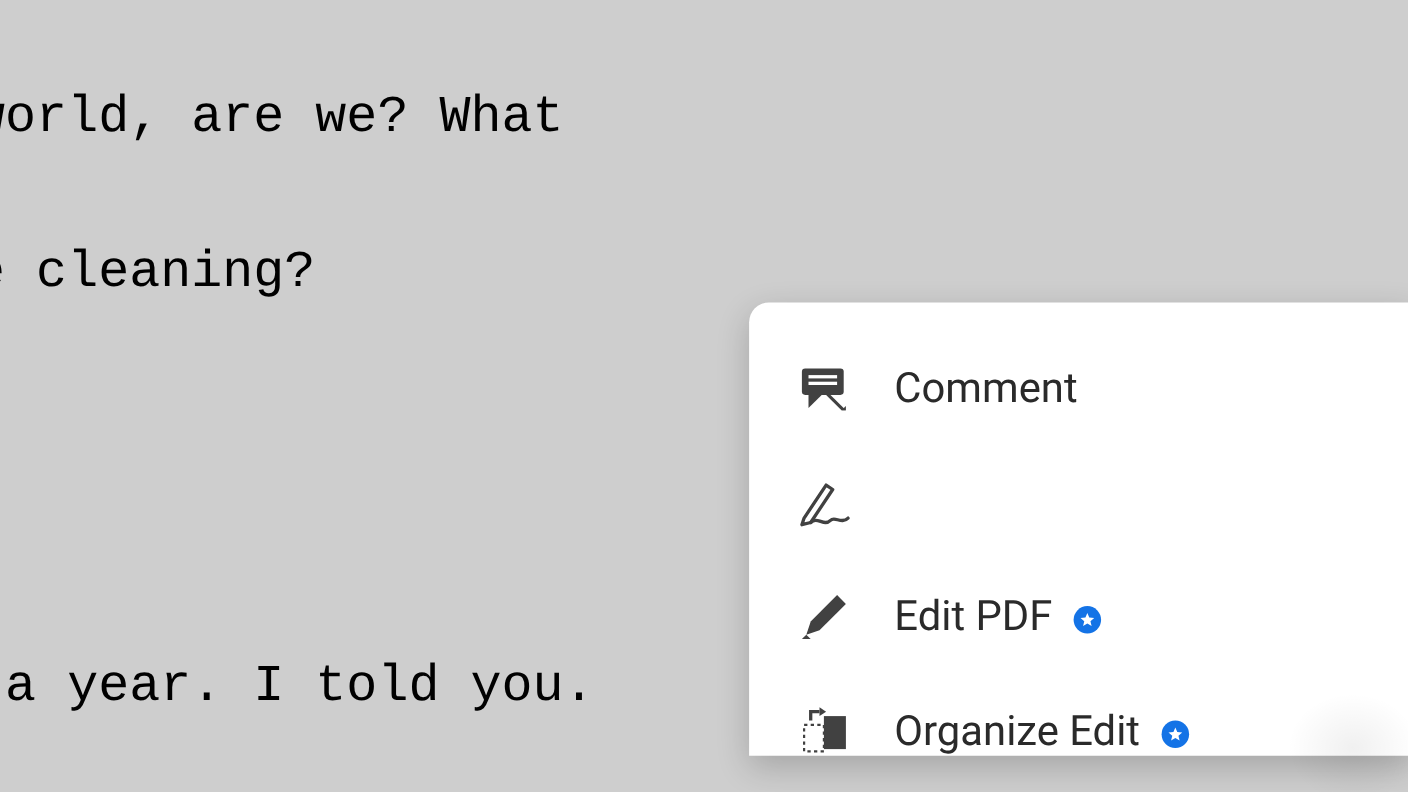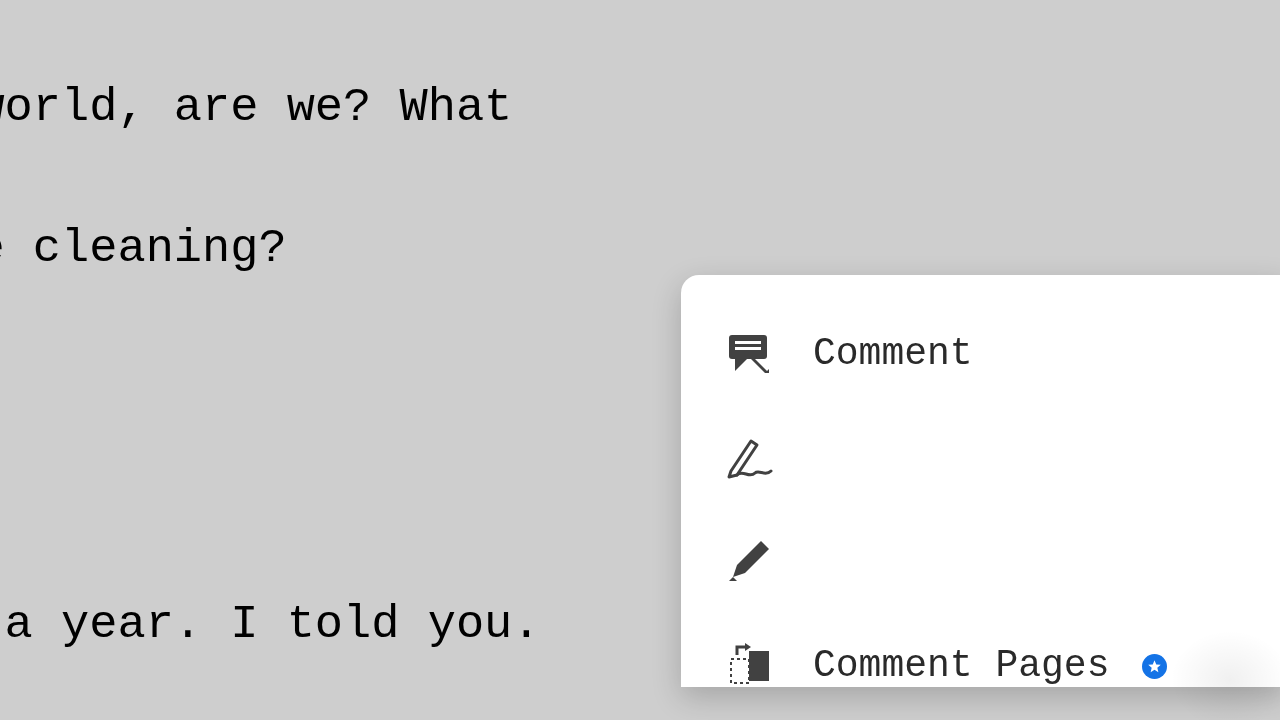--- a/index.html
+++ b/index.html
@@ -50,21 +50,20 @@
       flex: 0 0 48px;
       display: flex;
       align-items: center;
       justify-content: center;
     }
     .tool-label {
       margin-left: 40px;
       font-size: 38px;
       color: #2a2a2a;
       font-weight: 400;
-      font-family: Liberation Mono, monospace;
     }
     .premium-badge {
       display: inline-flex;
       align-items: center;
       justify-content: center;
       width: 25px;
       height: 25px;
       border-radius: 50%;
       background: #1473e6;
       margin-left: 10px;
@@ -129,33 +128,41 @@
   </div>
 
   <div class="tool-item">
     <span class="tool-icon">
       <svg viewBox="0 0 48 48" width="48" height="48">
         <polygon points="8,40 12,28 36,4 44,12 20,36" fill="#414141"></polygon>
         <polygon points="8,40 4,44 12,44" fill="#414141"></polygon>
         <rect x="31" y="5" width="12" height="6" transform="rotate(45 37 8)" fill="#fff" opacity="0"></rect>
       </svg>
     </span>
+    <span class="tool-label">
+      <span>Edit PDF</span>
+      <span class="premium-badge">
+        <svg viewBox="0 0 24 24" width="15" height="15">
+          <polygon points="12,2 14.8,8.6 22,9.3 16.5,14 18.2,21 12,17.3 5.8,21 7.5,14 2,9.3 9.2,8.6" fill="#fff"></polygon>
+        </svg>
+      </span>
+    </span>
   </div>
 
   <div class="tool-item">
     <span class="tool-icon">
       <svg viewBox="0 0 48 48" width="48" height="48">
         <rect x="24" y="10" width="20" height="30" fill="#414141"></rect>
         <rect x="6" y="18" width="18" height="24" fill="none" stroke="#414141" stroke-width="2" stroke-dasharray="3,3"></rect>
         <path d="M12 14 L12 6 L20 6" fill="none" stroke="#414141" stroke-width="3"></path>
         <polygon points="20,2 20,10 26,6" fill="#414141"></polygon>
       </svg>
     </span>
     <span class="tool-label">
-      <span>Comment Pages</span>
+      <span>Organize Edit</span>
       <span class="premium-badge">
         <svg viewBox="0 0 24 24" width="15" height="15">
           <polygon points="12,2 14.8,8.6 22,9.3 16.5,14 18.2,21 12,17.3 5.8,21 7.5,14 2,9.3 9.2,8.6" fill="#fff"></polygon>
         </svg>
       </span>
     </span>
   </div>
 
 </div>
 

